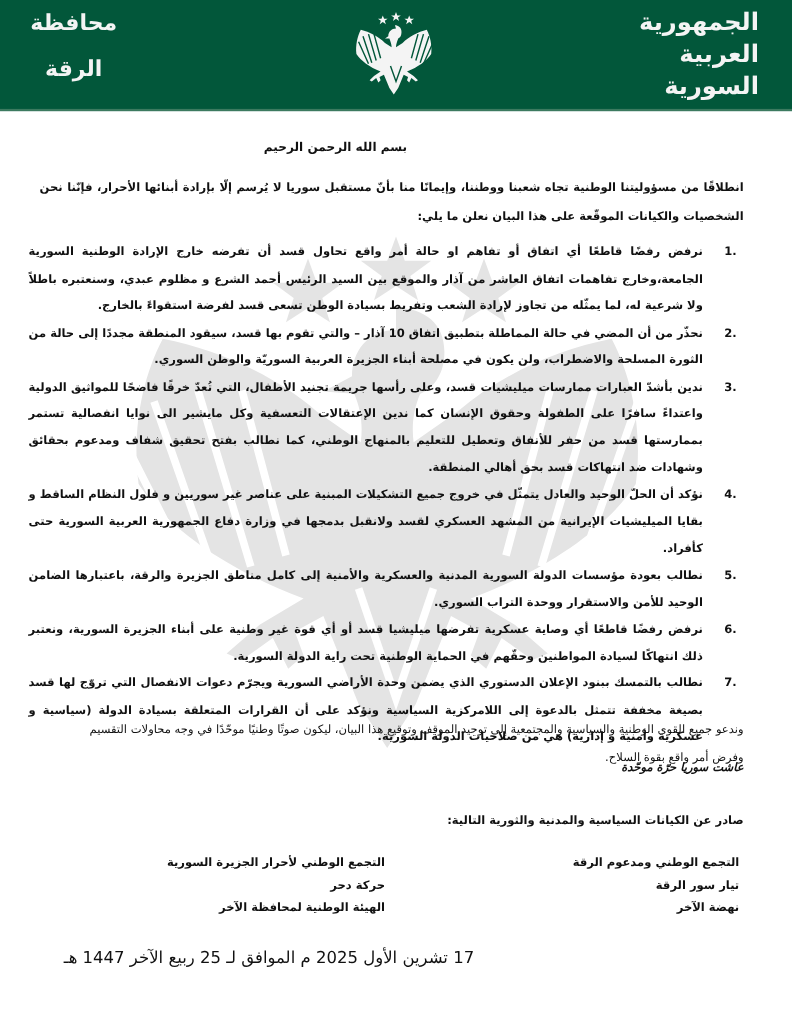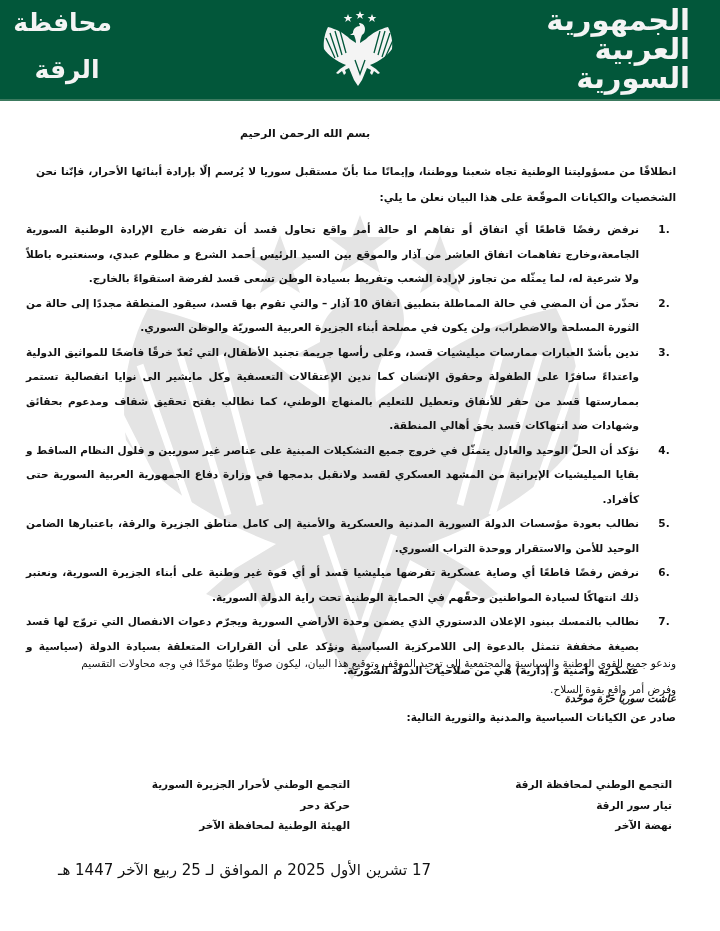--- a/index.html
+++ b/index.html
@@ -6,45 +6,45 @@
   body {
     width: 720px; height: 931px; overflow: hidden; position: relative;
     background: #ffffff; font-family: "DejaVu Sans", sans-serif; color: #111;
   }
   .header {
     position: absolute; left: 0; top: 0; width: 720px; height: 99px;
     background: #02573a; border-bottom: 2px solid #3c7a5f;
   }
   .hdr-right {
     position: absolute; right: 30px; top: 6px; width: 100px;
-    color: #f4f4f4; font-weight: bold; font-size: 29px; line-height: 29px;
+    color: #f4f4f4; font-weight: bold; font-size: 22px; line-height: 29px;
     text-align: right; direction: rtl; font-family: "DejaVu Sans", sans-serif;
   }
   .hdr-left {
     position: absolute; left: 22px; top: 8px; width: 90px;
-    color: #f4f4f4; font-weight: bold; font-size: 25px; text-align: center; direction: rtl;
+    color: #f4f4f4; font-weight: bold; font-size: 20px; text-align: center; direction: rtl;
     font-family: "DejaVu Sans", sans-serif;
   }
   .hdr-left div:first-child { margin-bottom: 18px; }
   .emblem { position: absolute; left: 308px; top: 8px; width: 104px; height: 84px; }
   .watermark {
     position: absolute; left: 30px; top: 195px; width: 660px; height: 560px; opacity: 1;
   }
   .page {
     position: absolute; left: 0; top: 100px; width: 720px; height: 831px;
     direction: rtl; font-size: 10.5px;
   }
   .bism { position: absolute; top: 27px; left: 0; width: 610px; text-align: center; font-weight: bold; font-size: 11px; }
   .intro { position: absolute; top: 58px; right: 44px; width: 640px; line-height: 26px; text-align: justify; font-weight: bold; }
   .list { position: absolute; top: 117px; right: 44px; width: 650px; margin: 0; padding: 0; list-style: none; }
   .list li { position: relative; padding-right: 37px; line-height: 24.5px; margin-bottom: 0px; font-weight: bold; text-align: justify; }
   .list li .num { position: absolute; right: 0; top: 0; width: 24px; text-align: center; }
   .closing { position: absolute; top: 550px; right: 44px; width: 600px; line-height: 26px; font-weight: normal; }
   .long-live { position: absolute; top: 592px; right: 44px; font-weight: bold; font-style: italic; }
-  .issued { position: absolute; top: 611px; right: 44px; font-weight: bold; }
+  .issued { position: absolute; top: 640px; right: 44px; font-weight: bold; }
   .signers { position: absolute; top: 674px; right: 48px; width: 500px; height: 70px; }
   .signers .col { position: absolute; top: 0; width: 230px; line-height: 20.5px; font-weight: bold; }
   .signers .col-right { right: 0; }
   .signers .col-left { right: 322px; }
   .date { position: absolute; top: 761px; left: 58px; direction: rtl; font-weight: normal; font-size: 15px; }
 </style>
 </head>
 <body>
 
 <div class="header">
@@ -101,21 +101,21 @@
     <li><span class="num">.6</span><span>نرفض رفضًا قاطعًا أي وصاية عسكرية تفرضها ميليشيا قسد أو أي قوة غير وطنية على أبناء الجزيرة السورية، ونعتبر ذلك انتهاكًا لسيادة المواطنين وحقّهم في الحماية الوطنية تحت راية الدولة السورية.</span></li>
     <li><span class="num">.7</span><span>نطالب بالتمسك ببنود الإعلان الدستوري الذي يضمن وحدة الأراضي السورية ويجرّم دعوات الانفصال التي تروّج لها قسد بصيغة مخففة تتمثل بالدعوة إلى اللامركزية السياسية ونؤكد على أن القرارات المتعلقة بسيادة الدولة (سياسية و عسكرية وأمنية و إدارية) هي من صلاحيات الدولة السورية.</span></li>
   </ol>
 
   <div class="closing">وندعو جميع القوى الوطنية والسياسية والمجتمعية إلى توحيد الموقف وتوقيع هذا البيان، ليكون صوتًا وطنيًا موحّدًا في وجه محاولات التقسيم وفرض أمر واقع بقوة السلاح.</div>
   <div class="long-live">عاشت سوريا حرّة موحّدة</div>
   <div class="issued">صادر عن الكيانات السياسية والمدنية والثورية التالية:</div>
 
   <div class="signers">
     <div class="col col-right">
-      <div>التجمع الوطني لمحافظة الرقة</div>
+      <div>التجمع الوطني ومدعوم الرقة</div>
       <div>تيار سور الرقة</div>
       <div>نهضة الآخر</div>
     </div>
     <div class="col col-left">
       <div>التجمع الوطني لأحرار الجزيرة السورية</div>
       <div>حركة دحر</div>
       <div>الهيئة الوطنية لمحافظة الآخر</div>
     </div>
   </div>
 

